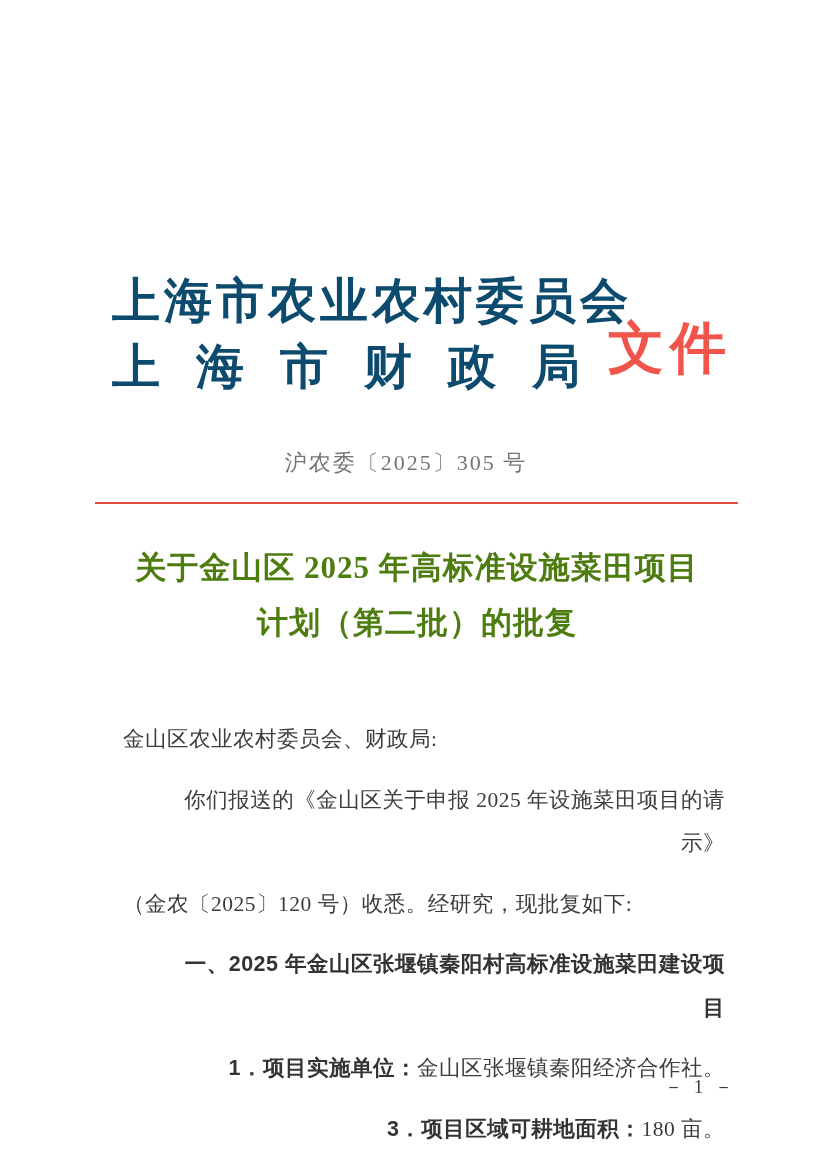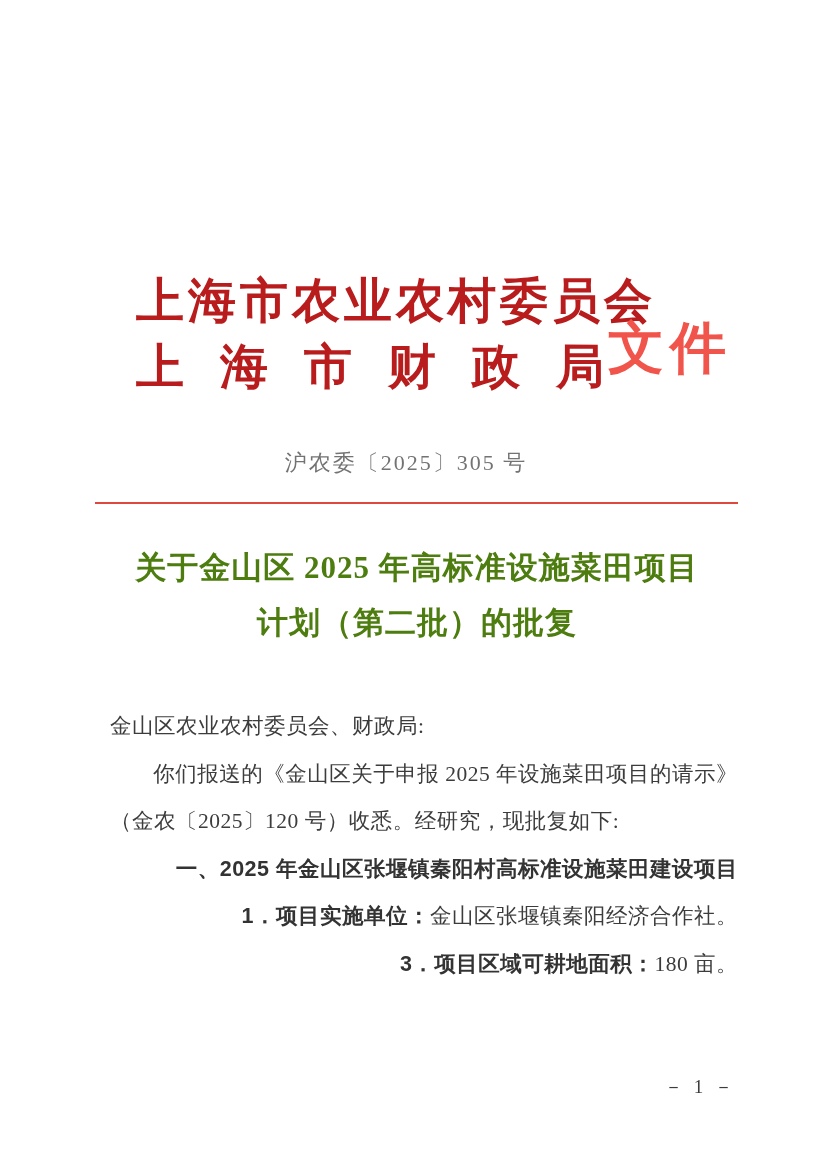--- a/index.html
+++ b/index.html
@@ -13,24 +13,24 @@
     height: 1168px;
     background: #ffffff;
     overflow: hidden;
     font-family: "Liberation Serif", "DejaVu Serif", serif;
     color: #3a3a3a;
   }
 
   
   .org-block {
     position: absolute;
-    left: 136px;
+    left: 112px;
     top: 272px;
     width: 474px;
-    color: #b91c1c;
+    color: #0c4a6e;
     font-weight: bold;
     font-family: "Liberation Serif", "DejaVu Serif", serif;
   }
   .org-line1 {
     font-size: 48px;
     line-height: 58px;
     letter-spacing: 4px;
     white-space: nowrap;
   }
   .org-line2 {
@@ -96,21 +96,21 @@
     position: absolute;
     left: 106px;
     top: 701px;
     width: 636px;
     font-size: 21.5px;
     line-height: 43.5px;
     letter-spacing: 0.5px;
     color: #3c3c3c;
   }
   .body-text p {
-    margin: 4px;
+    margin: 17px;
   }
   .indent {
     text-indent: 2em;
     text-align: right;
   }
   .hei-bold {
     font-family: "Liberation Sans", "DejaVu Sans", sans-serif;
     font-weight: bold;
     color: #333333;
   }

